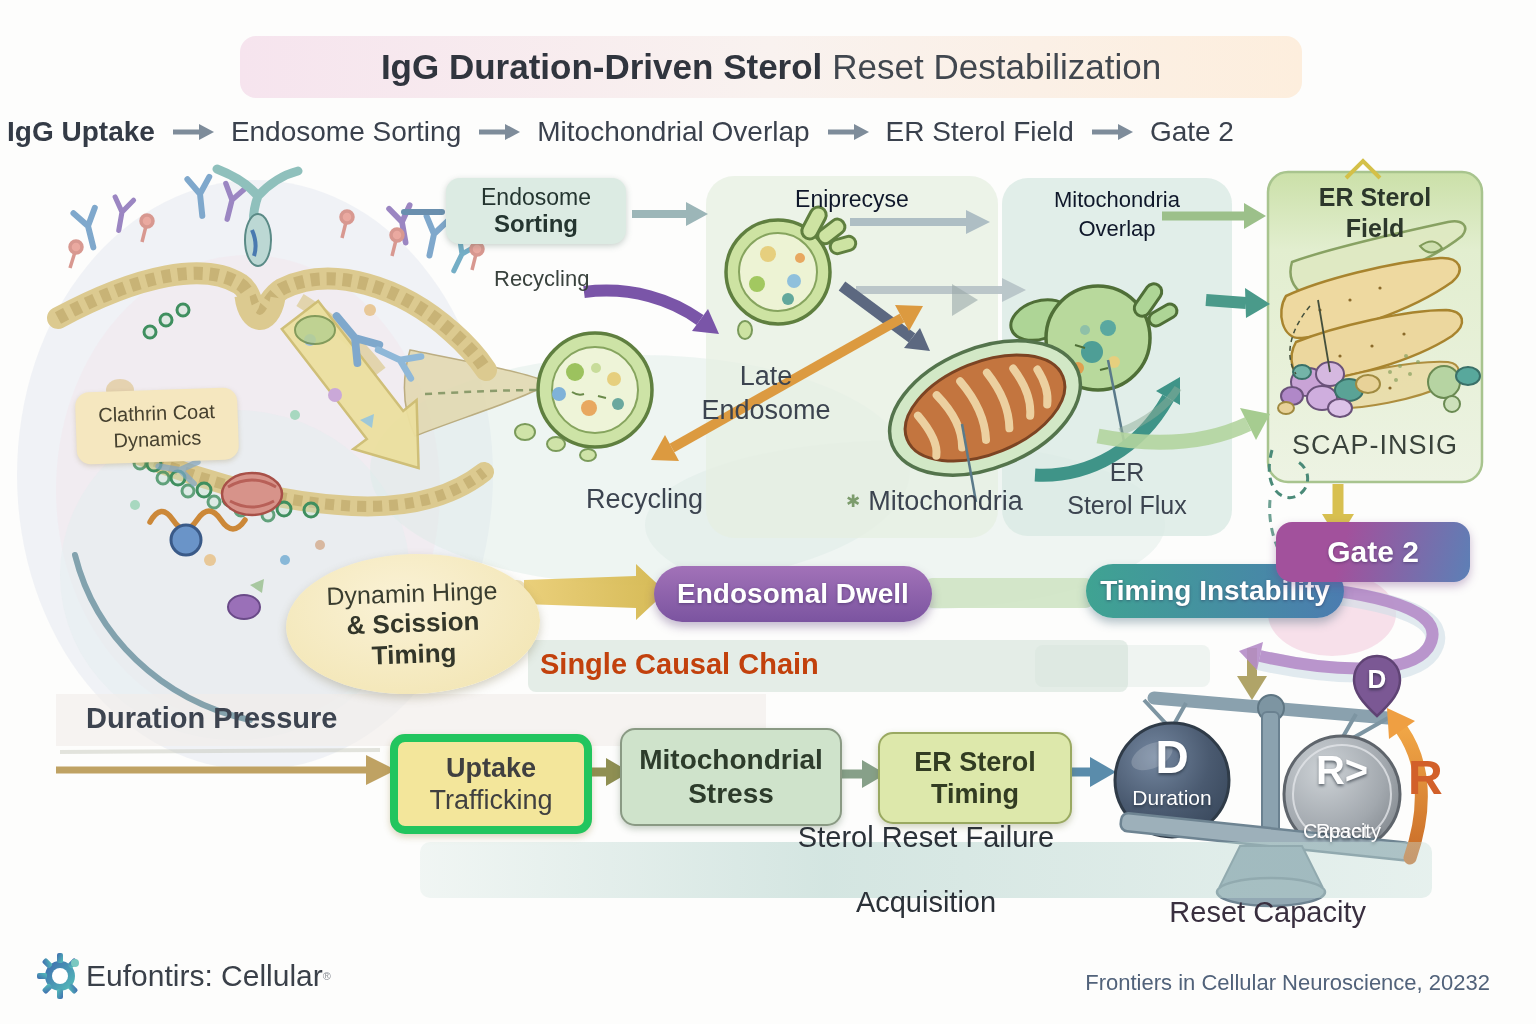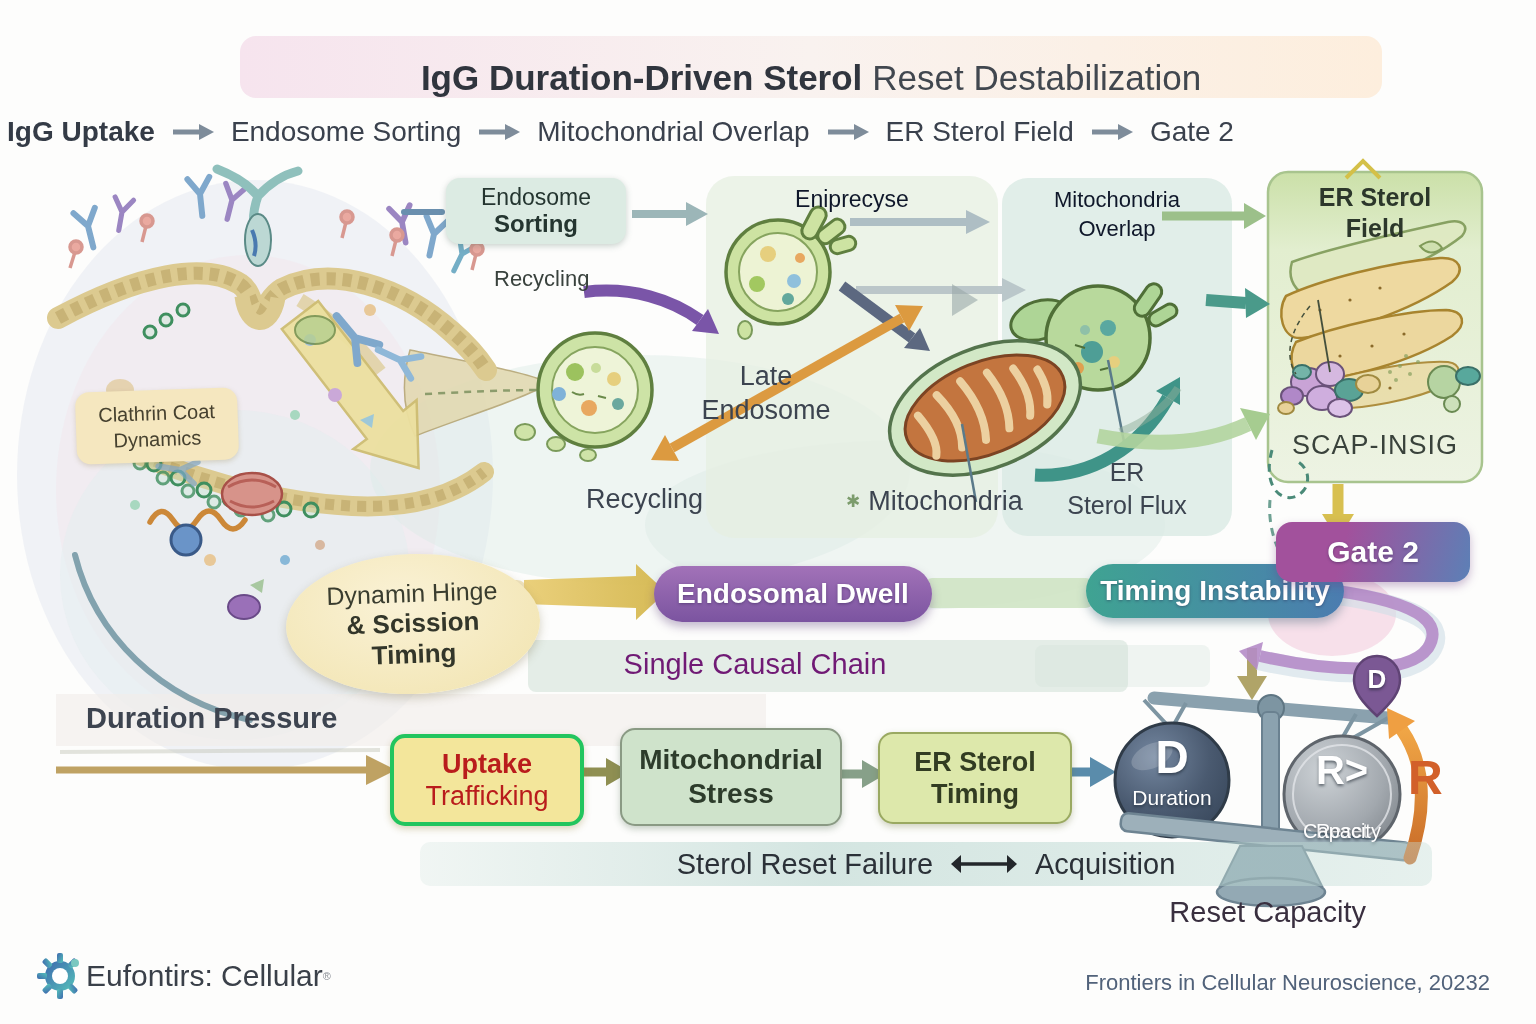--- a/index.html
+++ b/index.html
@@ -3,23 +3,23 @@
 <meta charset="utf-8">
 <style>
   html,body{margin:0;padding:0;background:#ffffff;}
   #stage{position:relative;width:1536px;height:1024px;overflow:hidden;
          background:#fdfdfc;font-family:"Liberation Sans",sans-serif;}
   .abs{position:absolute;}
   svg.art{position:absolute;left:0;top:0;}
   .ctr{display:flex;align-items:center;justify-content:center;text-align:center;}
   .col{display:flex;flex-direction:column;align-items:center;justify-content:center;text-align:center;}
 
-  .banner{left:240px;top:36px;width:1142px;height:62px;border-radius:16px;
+  .banner{left:240px;top:36px;width:1062px;height:62px;border-radius:16px;
     background:linear-gradient(90deg,#f6e4ee 0%,#f9f2ef 50%,#fdeedd 100%);
-    font-size:35px;gap:10px;align-items:flex-end;}
+    font-size:35px;gap:10px;}
   .banner .em{font-weight:700;color:#30353e;}
   .banner .rest{font-weight:400;color:#41474f;}
 
   .flowrow{left:0;top:108px;width:1241px;height:48px;gap:16px;font-size:28px;color:#3a414d;}
   .flowrow .bold{font-weight:700;color:#343b46;}
 
   .box-es{left:446px;top:178px;width:180px;height:66px;background:#dcebe3;border-radius:14px;
     box-shadow:0 2px 6px rgba(80,110,95,.3);font-size:23px;color:#243530;line-height:1.15;}
   .box-es .b{font-weight:700;font-size:24px;}
 
@@ -44,33 +44,33 @@
   .pill-dwell{left:654px;top:566px;width:278px;height:56px;border-radius:28px;
     background:linear-gradient(180deg,#a272b8 0%,#7b54a0 100%);box-shadow:0 5px 10px rgba(90,60,120,.35);}
   .pill-timing{left:1086px;top:564px;width:258px;height:54px;border-radius:27px;
     background:linear-gradient(90deg,#3fa392,#4b7cb0);box-shadow:0 5px 10px rgba(50,90,110,.35);}
   .gate2{left:1276px;top:522px;width:194px;height:60px;border-radius:16px;
     background:linear-gradient(105deg,#a2519c 35%,#5c80b6);font-size:30px;
     box-shadow:0 4px 10px rgba(110,60,130,.35);}
 
   .chainbox{border-radius:15px;line-height:1.2;}
   .box-uptake{left:390px;top:734px;width:186px;height:84px;background:#f3e69b;
-    border:4px solid #22c55e;font-size:27px;color:#b91c1c;box-shadow:0 3px 7px rgba(140,120,40,.3);}
+    border:8px solid #22c55e;font-size:27px;color:#404040;box-shadow:0 3px 7px rgba(140,120,40,.3);}
   .box-stress{left:620px;top:728px;width:218px;height:94px;background:#cfe3cb;
     border:2px solid #8a9a84;font-size:28px;color:#2d3c2b;font-weight:700;box-shadow:0 3px 7px rgba(70,100,70,.3);}
   .box-ertime{left:878px;top:732px;width:190px;height:88px;background:#dde8ab;
     border:2px solid #9aa961;font-size:27px;color:#323c22;font-weight:700;box-shadow:0 3px 7px rgba(100,110,50,.3);}
 
   .ball-text{color:#fff;text-shadow:0 2px 3px rgba(20,30,40,.55);text-align:center;}
   .caption-reset{left:1146px;top:896px;width:220px;text-align:right;font-size:29px;color:#392f3f;}
   .rise-letter{left:1408px;top:750px;width:70px;font-size:48px;font-weight:700;color:#d2602a;}
 
-  .sterol-band{left:420px;top:842px;width:1012px;height:44px;border-radius:10px;
+  .sterol-band{left:420px;top:842px;width:1012px;height:56px;border-radius:10px;
     background:linear-gradient(90deg,rgba(203,224,218,.25),rgba(178,210,203,.55) 40%,rgba(196,222,216,.4));
-    gap:16px;font-size:29px;color:#2b3138;}
+    gap:16px;font-size:29px;color:#2b3138;flex-direction:column;}
 
   .brand{left:34px;top:948px;height:56px;display:flex;align-items:center;
     font-size:30px;color:#3a4049;}
   .brand sup{font-size:11px;color:#8a8f96;}
   .citation{left:1040px;top:970px;width:450px;text-align:right;font-size:22px;color:#51627a;}
 </style>
 </head>
 <body>
 
 <div id="stage">
@@ -469,21 +469,21 @@
 
 <div class="abs lbl" style="left:1052px;top:456px;width:150px;text-align:center;font-size:25px;line-height:1.3;">
   <div>ER</div>
   <div>Sterol Flux</div>
 </div>
 
 <div class="abs pill pill-dwell ctr">Endosomal Dwell</div>
 <div class="abs pill pill-timing ctr">Timing Instability</div>
 <div class="abs pill gate2 ctr">Gate 2</div>
 
-<div class="abs" style="left:540px;top:648px;width:430px;text-align:center;font-size:29px;color:#701a75;">Single Causal Chain</div>
+<div class="abs" style="left:540px;top:648px;width:430px;font-size:29px;color:#c2410c;font-weight:bold;">Single Causal Chain</div>
 
 <div class="abs" style="left:86px;top:702px;width:320px;font-size:29px;font-weight:700;color:#3d4450;">Duration Pressure</div>
 
 <div class="abs chainbox box-uptake col">
   <span style="font-weight:700;">Uptake</span>
   <span>Trafficking</span>
 </div>
 
 <div class="abs chainbox box-stress col">
   <span>Mitochondrial</span>

